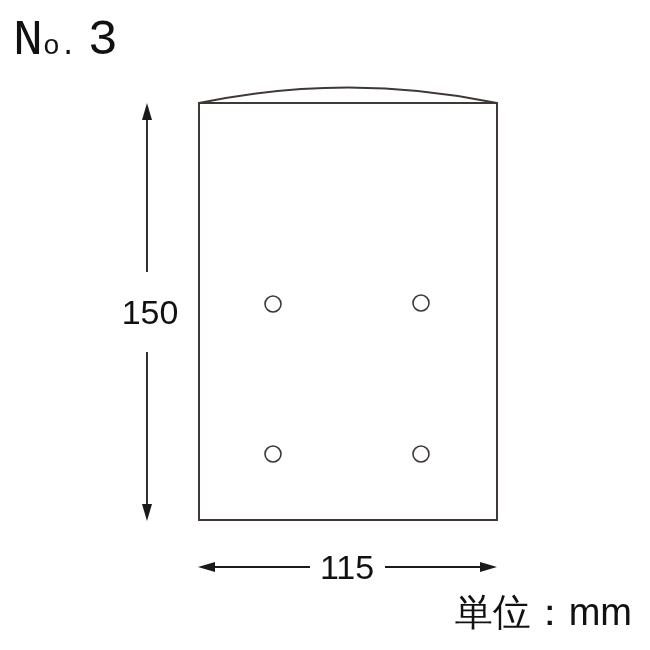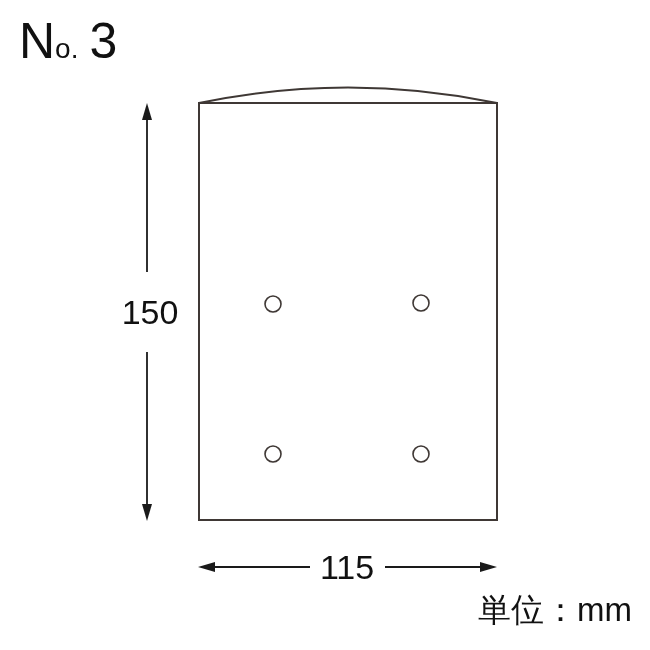--- a/index.html
+++ b/index.html
@@ -14,27 +14,28 @@
     position:relative;
     width:650px;
     height:650px;
     background:var(--bg);
     overflow:hidden;
     font-family:"Liberation Sans", sans-serif;
     color:var(--text);
   }
   .model-number{
     position:absolute;
-    left:19px;
+    left:13px;
     top:16px;
     line-height:1;
     font-size:50px;
     font-weight:400;
     letter-spacing:0;
     white-space:nowrap;
+    font-family:Liberation Mono, monospace;
   }
   .mn-big{font-size:50px;}
   .mn-small{font-size:28px;}
   .mn-num{margin-left:11px;}
   svg.diagram{position:absolute;left:0;top:0;}
   .bag-line{
     stroke:var(--outline);
     stroke-width:2;
     fill:#ffffff;
   }
@@ -59,21 +60,21 @@
   }
   .dim-text{
     fill:var(--text);
     font-family:"Liberation Sans", sans-serif;
     font-size:34px;
   }
   .unit-label{
     position:absolute;
     top:592px;
     right:18px;
-    font-size:33px;
+    font-size:38px;
     line-height:1.1;
     white-space:nowrap;
     color:var(--text);
   }
 </style>
 </head>
 <body>
 
 <div class="page">
 

